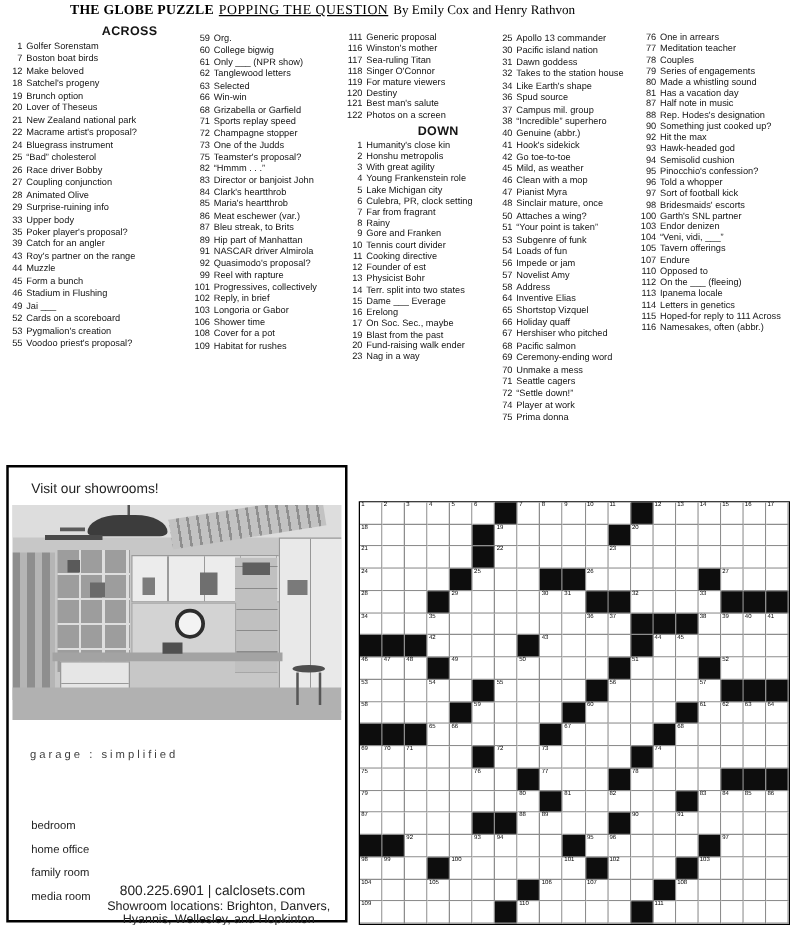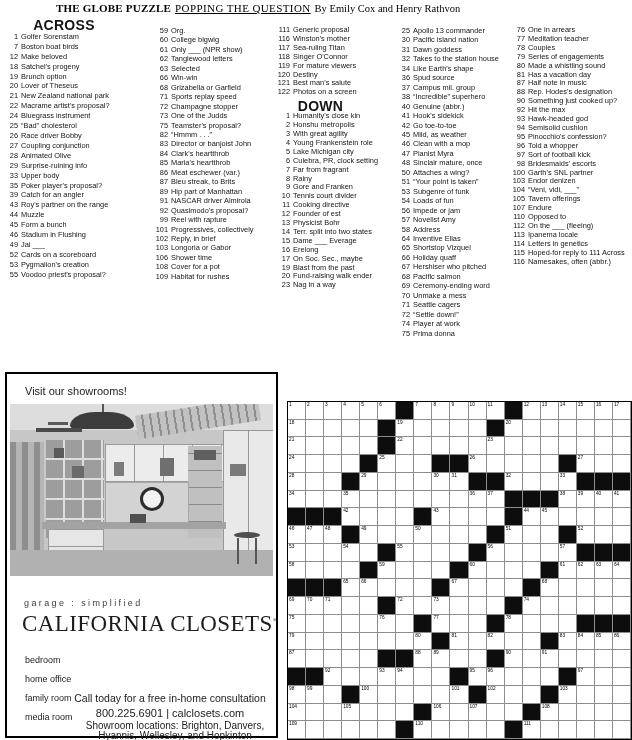--- a/index.html
+++ b/index.html
@@ -15,21 +15,21 @@
 
   
   .cluecol{position:absolute;font-size:7.4px;color:#141414;}
   #col1{left:2px;  top:20px;width:148px;line-height:9.9px;}
   #col2{left:152px;top:26px;width:121px;line-height:9.45px;}
   #col3{left:274px;top:26px;width:117px;line-height:8.9px;}
   #col4{left:394px;top:26px;width:115px;line-height:9.45px;}
   #col5{left:509px;top:26px;width:122px;line-height:8.9px;}
   .clue{padding-left:21px;text-indent:-21px;}
   .clue .num{display:inline-block;width:16px;text-align:right;margin-right:3px;text-indent:0;}
-  .clue-header{font-weight:bold;font-size:14px;text-align:center;text-indent:0;
+  .clue-header{font-weight:bold;font-size:10px;text-align:right;text-indent:0;
                letter-spacing:.3px;margin:1px 24px 1px 0;}
   .clue-header.gap{margin-top:5px;}
 
   
   #grid{position:absolute;left:287px;top:401px;width:343px;height:337px;
         display:grid;grid-template-columns:repeat(19,1fr);grid-template-rows:repeat(19,1fr);
         border:1.5px solid #000;background:#fff;box-sizing:content-box;}
   .gcell{position:relative;border-right:1px solid #8d8d8d;border-bottom:1px solid #8d8d8d;
          background:#fff;}
   .gcell.blk{background:#0d0d0d;}
@@ -862,27 +862,25 @@
       <div class="ph ph-bench"></div>
       <div class="ph ph-vise"></div>
       <div class="ph ph-drawer"></div>
       <div class="ph ph-floor"></div>
       <div class="ph ph-stool"></div>
       <div class="ph ph-stooll"></div>
       <div class="ph ph-stoolr"></div>
     </div>
 
     <div class="tagline">garage : simplified</div>
-    <div class="brand"><span>CALIFORNIA CLOSETS</span><sup>®</sup></div>
 
     <div class="room" style="top:281px">bedroom</div>
     <div class="room" style="top:300px">home office</div>
     <div class="room" style="top:319px">family room</div>
     <div class="room" style="top:338px">media room</div>
 
-    <div class="call1">Call today for a free in-home consultation</div>
     <div class="call2">800.225.6901 | calclosets.com</div>
 
     <div class="show" style="top:346px">Showroom locations: Brighton, Danvers,</div>
     <div class="show" style="top:356px">Hyannis, Wellesley, and Hopkinton</div>
   </div>
 
 </div>
 
 </body></html>

